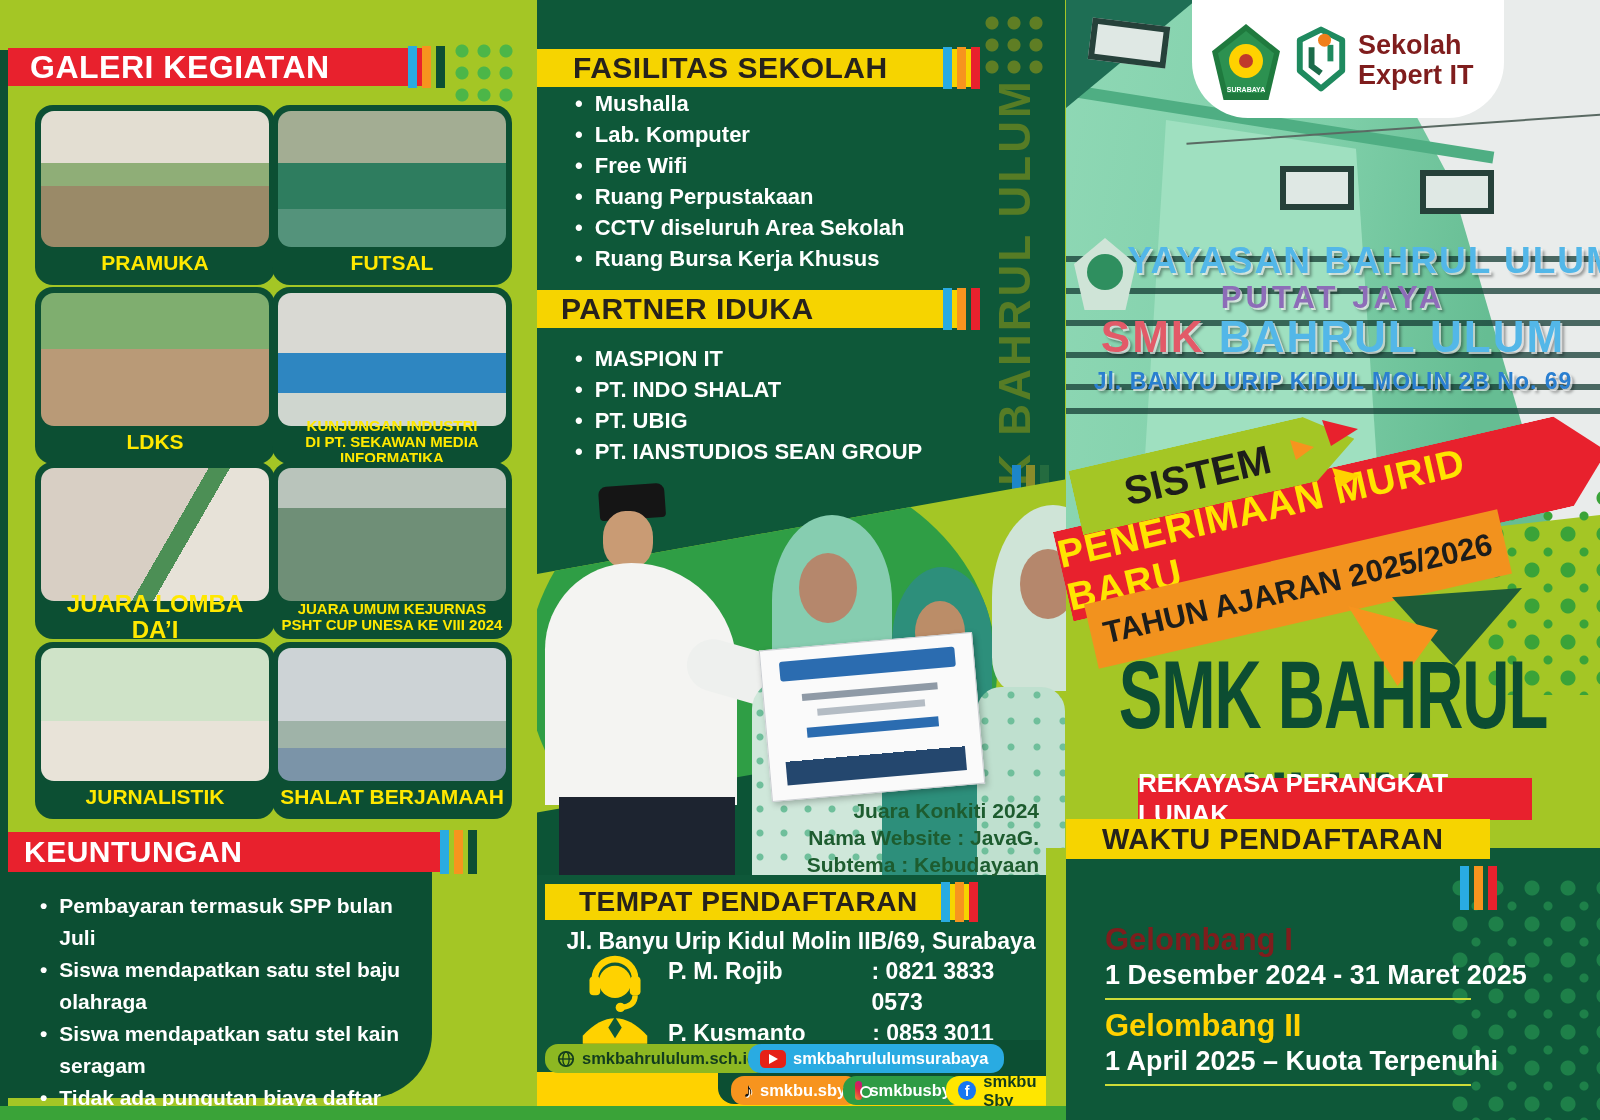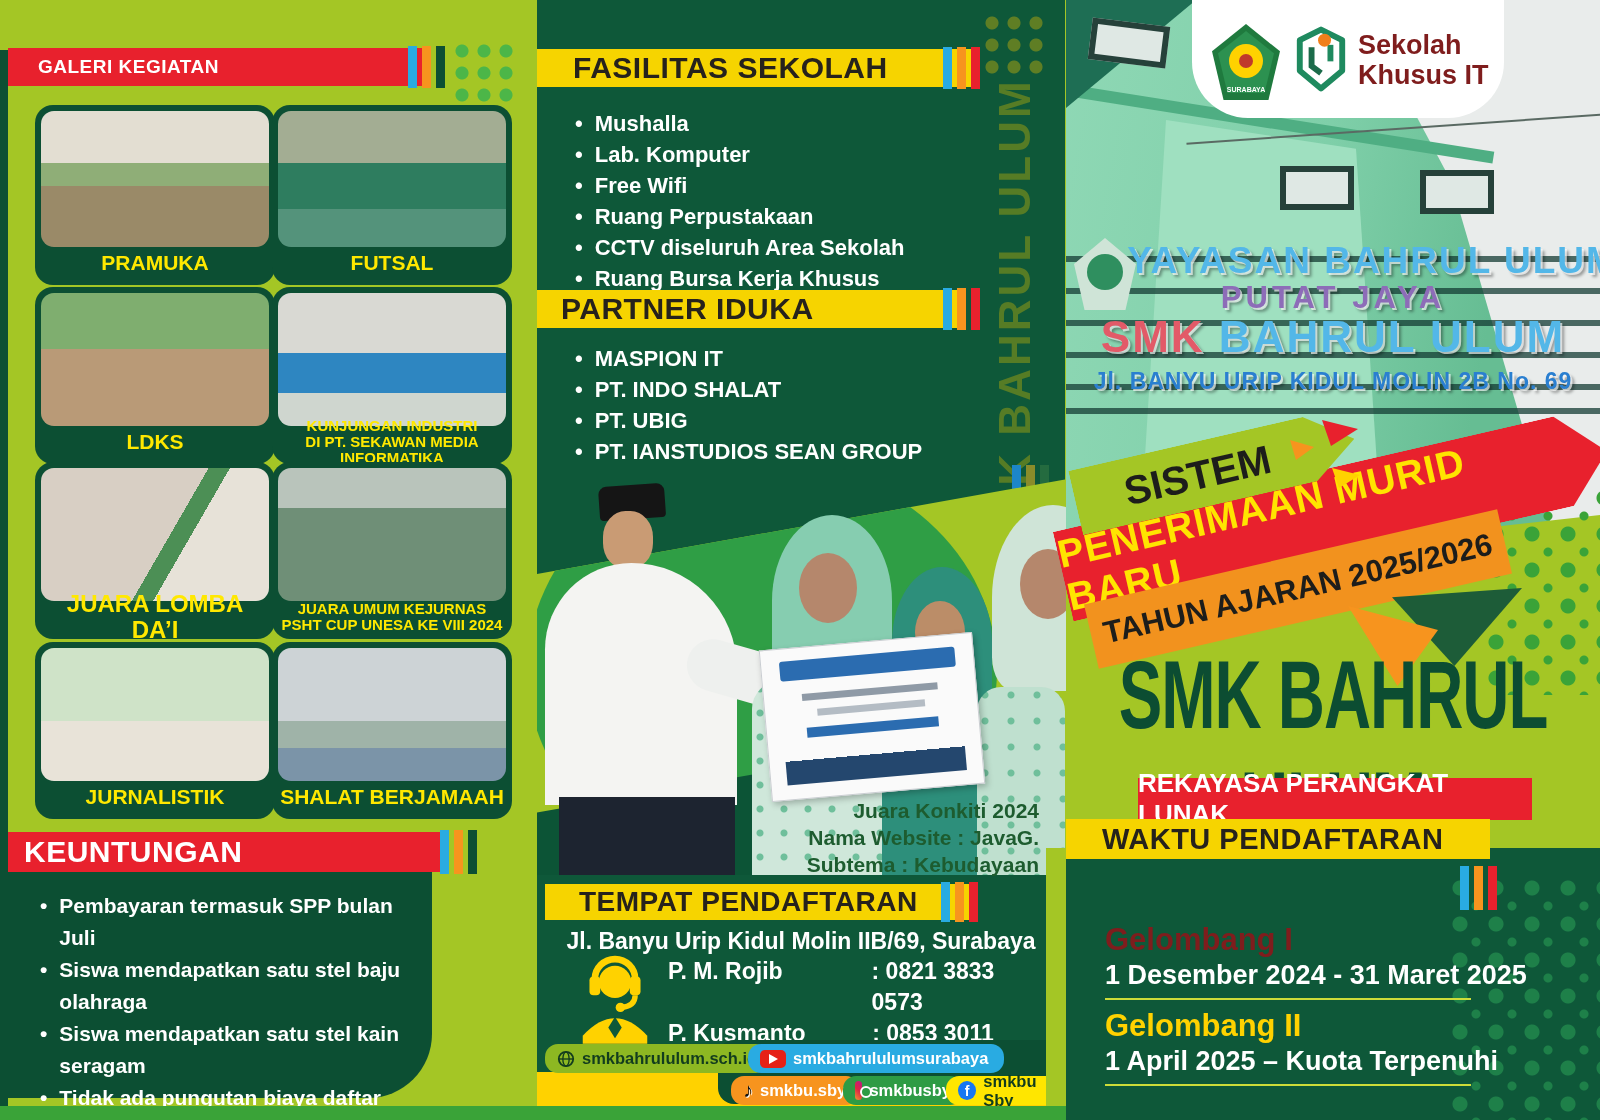--- a/index.html
+++ b/index.html
@@ -62,21 +62,21 @@
   .tri{clip-path:polygon(0 0,100% 35%,25% 100%);}
 </style>
 </head>
 <body>
 
 <div id="poster">
 
   <div class="abs" style="left:0;top:0;width:537px;height:1120px;background:#a4c625;"></div>
   <div class="abs" style="left:0;top:50px;width:8px;height:1056px;background:#0c4f33;"></div>
 
-  <div class="abs banner red" style="left:8px;top:48px;width:393px;height:38px;padding-left:30px;font-size:19px;">
+  <div class="abs banner red" style="left:8px;top:48px;width:393px;height:38px;padding-left:22px;font-size:32px;">
     <span>GALERI KEGIATAN</span>
   </div>
   <div class="abs cbars" style="left:408px;top:46px;height:42px;">
     <span style="background:#29abe2;"></span>
       <span style="background:#f7941e;"></span>
       <span style="background:#0c4f33;"></span>
   </div>
   <div class="abs dots" style="--c:#4cb648;left:455px;top:44px;width:62px;height:62px;"></div>
 
   <div class="card" style="left:35px;top:105px;width:228px;height:168px;">
@@ -151,21 +151,21 @@
   </div>
 
   <div class="abs banner yellow" style="left:537px;top:49px;width:400px;height:38px;padding-left:36px;font-size:30px;">
     <span>FASILITAS SEKOLAH</span>
   </div>
   <div class="abs cbars" style="left:943px;top:47px;height:42px;">
     <span style="background:#29abe2;"></span>
       <span style="background:#f7941e;"></span>
       <span style="background:#e8212d;"></span>
   </div>
-  <div class="abs blist" style="left:575px;top:108px;width:420px;font-size:22px;line-height:31px;text-align:center;">
+  <div class="abs blist" style="left:575px;top:88px;width:420px;font-size:22px;line-height:31px;text-align:center;">
     <div class="row">
         <span>Mushalla</span>
       </div>
     <div class="row">
         <span>Lab. Komputer</span>
       </div>
     <div class="row">
         <span>Free Wifi</span>
       </div>
     <div class="row">
@@ -360,21 +360,21 @@
   <div class="abs" style="left:1292px;top:26px;width:58px;height:66px;">
     <svg width="58" height="66" viewBox="0 0 48 56">
       <path d="M6 12 L24 3 L42 12 V38 L24 53 L6 38 Z" fill="none" stroke="#1f8a5f" stroke-width="5" stroke-linejoin="round"></path>
       <path d="M16 18 V34 L24 40" fill="none" stroke="#1b6b4a" stroke-width="5"></path>
       <path d="M32 16 V30" fill="none" stroke="#1f8a5f" stroke-width="5"></path>
       <circle cx="27" cy="12" r="5.5" fill="#f07f1a"></circle>
     </svg>
   </div>
   <div class="abs" style="left:1358px;top:30px;color:#7f1d1d;font-weight:bold;font-size:27px;line-height:30px;">
     <div>Sekolah</div>
-    <div>Khusus IT</div>
+    <div>Expert IT</div>
   </div>
 
   <div class="abs" style="left:1066px;top:515px;width:534px;height:333px;background:#a4c625;
               clip-path:polygon(0 18%,100% 0,100% 100%,0 100%);"></div>
   <div class="abs dots2" style="--c:#3aa338;left:1488px;top:490px;width:112px;height:205px;"></div>
 
   <div class="abs" style="left:1095px;top:520px;width:280px;height:74px;background:#1a5f36;transform:rotate(-13deg);
               clip-path:polygon(0 0,100% 0,86% 100%,0 100%);"></div>
   <div class="abs ribbon" style="left:1056px;top:468px;width:528px;height:92px;background:#e8212d;transform:rotate(-13deg);
               clip-path:polygon(0 0,92% 0,100% 50%,92% 100%,0 100%);

